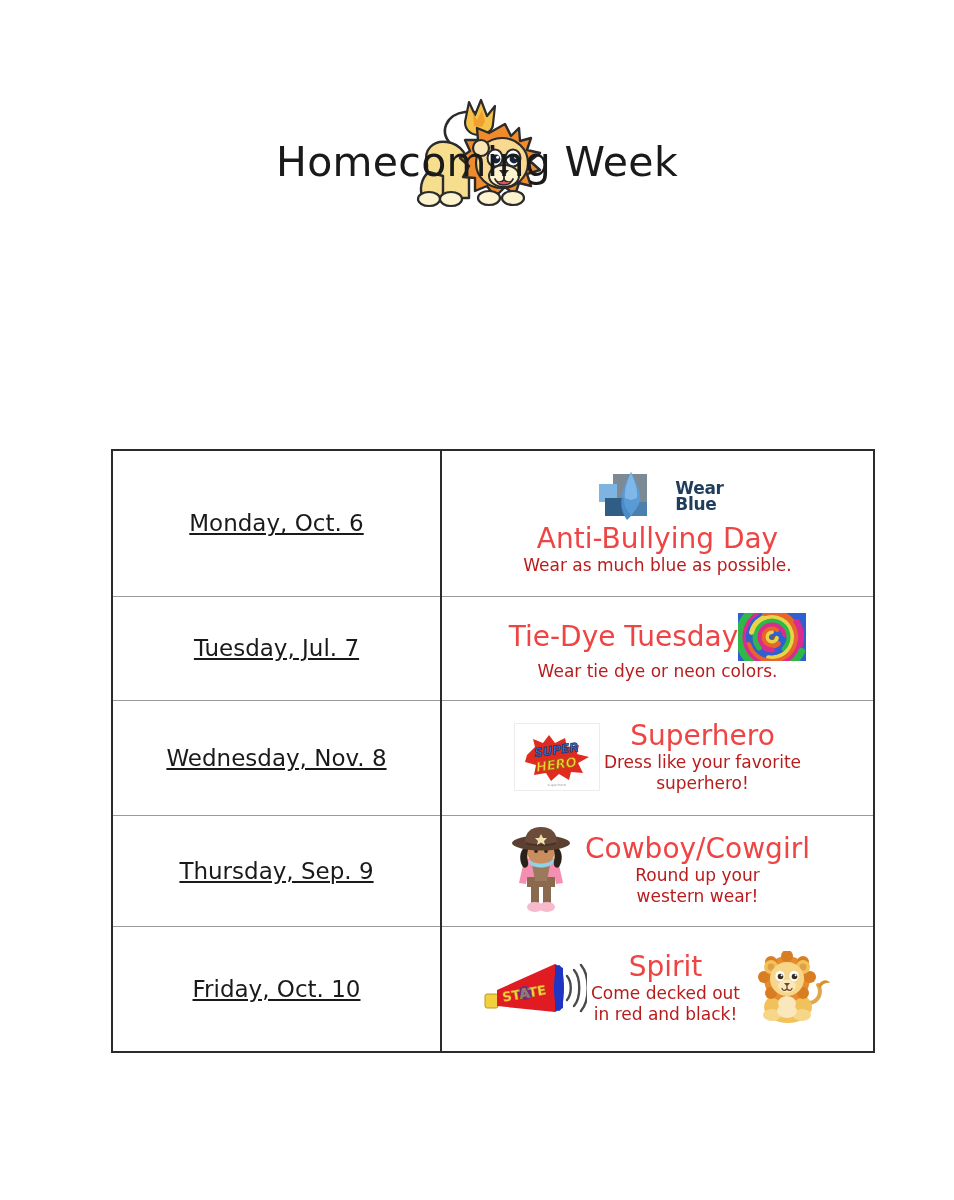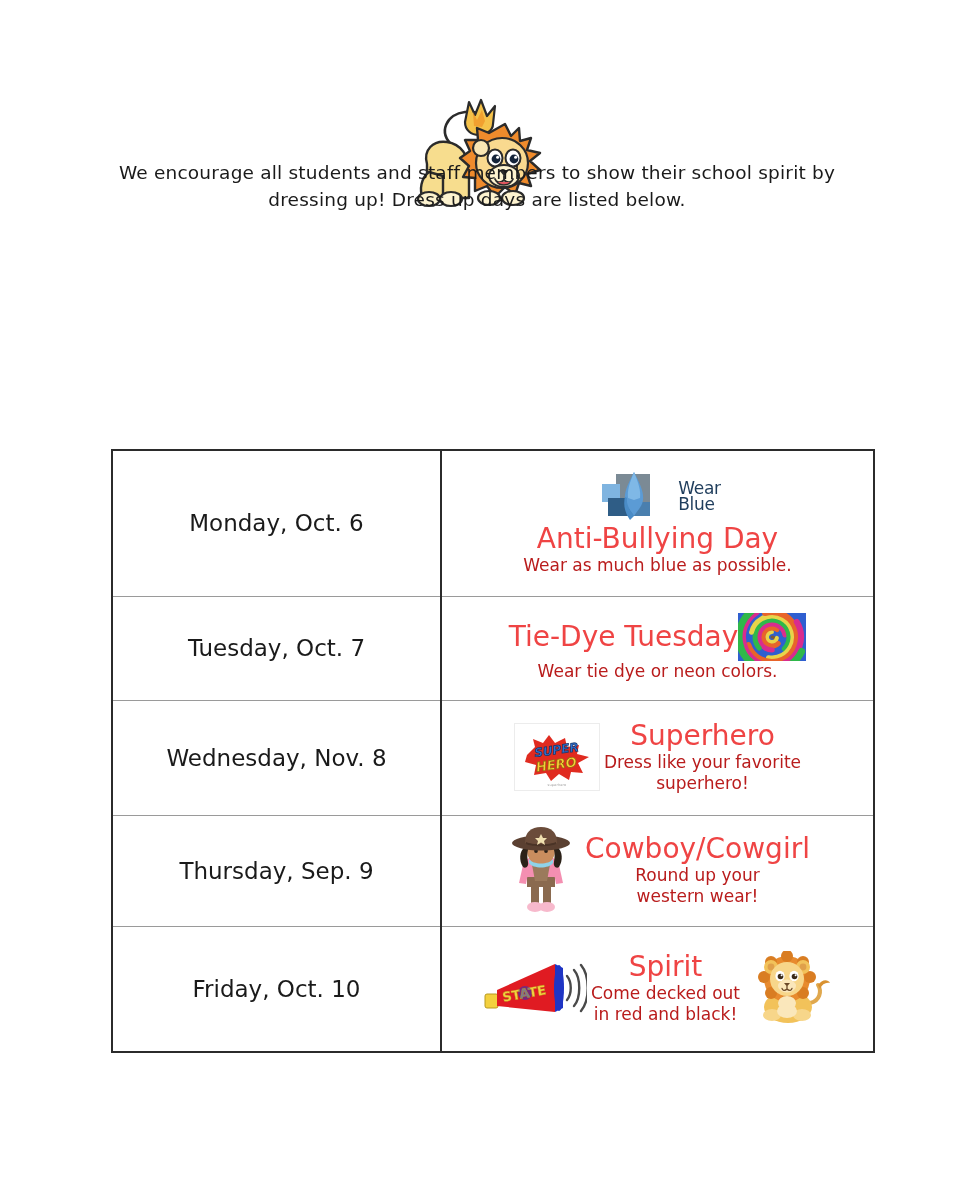--- a/index.html
+++ b/index.html
@@ -80,20 +80,21 @@
     vertical-align: middle;
     padding: 0;
   }
   table.schedule td.daycell {
     width: 315px;
     text-align: center;
     font-size: 23px;
     color: #1a1a1a;
     border-right: 2px solid #2b2b2b;
     padding: 4px 6px;
+    text-decoration: underline;
   }
   table.schedule td.themecell {
     width: 415px;
     padding: 6px 8px;
   }
   table.schedule tr:first-child td { border-top: none; }
   table.schedule tr:last-child td { border-bottom: none; }
   table.schedule td:first-child { border-left: none; }
   table.schedule td:last-child { border-right: none; }
 
@@ -123,21 +124,21 @@
   .h4 { height: 111px; }
   .h5 { height: 126px; }
 
   
   .art { display: block; flex: 0 0 auto; }
 
   
   .wearblue { display: flex; align-items: center; gap: 6px; margin-bottom: 2px; }
   .wb-text {
     font-family: "DejaVu Sans", sans-serif;
-    font-weight: normal;
+    font-weight: bold;
     font-size: 17px;
     line-height: 0.98;
     color: #1f3d5c;
     letter-spacing: -0.3px;
   }
 
   
   .shbox {
     width: 84px; height: 66px;
     border: 1px solid #ececec;
@@ -193,24 +194,21 @@
       <ellipse cx="97" cy="78" rx="15" ry="11" fill="#fdf3cf" stroke="#2b2b2b" stroke-width="2"></ellipse>
       <path d="M92 72 L102 72 L97 78 Z" fill="#2b2b2b"></path>
       <path d="M97 78 L97 82 M97 82 C93 86 89 84 88 81 M97 82 C101 86 105 84 106 81" fill="none" stroke="#2b2b2b" stroke-width="1.8" stroke-linecap="round"></path>
       <path d="M90 84 C93 88 101 88 104 84" fill="#e0565f" stroke="#2b2b2b" stroke-width="1.6"></path>
 
       <ellipse cx="82" cy="100" rx="11" ry="7" fill="#fdf3cf" stroke="#2b2b2b" stroke-width="2.2"></ellipse>
       <ellipse cx="106" cy="100" rx="11" ry="7" fill="#fdf3cf" stroke="#2b2b2b" stroke-width="2.2"></ellipse>
     </svg>
   </div>
 
-  <p class="intro">
-    <span>We encourage all students and staff members to show their school</span>
-    <span>spirit by dressing up! Dress up days are listed below.</span>
-  </p>
+  <h1 class="title">Homecoming Week</h1>
 
   <div class="table-wrap">
   <table class="schedule">
     <tbody>
 
       <tr class="h1">
         <td class="daycell">Monday, Oct. 6</td>
         <td class="themecell">
           <div class="r-stack">
             <div class="wearblue">
@@ -229,21 +227,21 @@
                 <div>Blue</div>
               </div>
             </div>
             <div class="theme-title">Anti-Bullying Day</div>
             <div class="theme-desc">Wear as much blue as possible.</div>
           </div>
         </td>
       </tr>
 
       <tr class="h2">
-        <td class="daycell">Tuesday, Oct. 7</td>
+        <td class="daycell">Tuesday, Jul. 7</td>
         <td class="themecell">
           <div class="r-stack">
             <div class="r-row">
               <div class="theme-title">Tie-Dye Tuesday</div>
               <svg class="art" width="68" height="48" viewBox="0 0 68 48">
                 <defs>
                   <clipPath id="tdclip">
                         <rect x="0" y="0" width="68" height="48"></rect>
                       </clipPath>
                 </defs>

